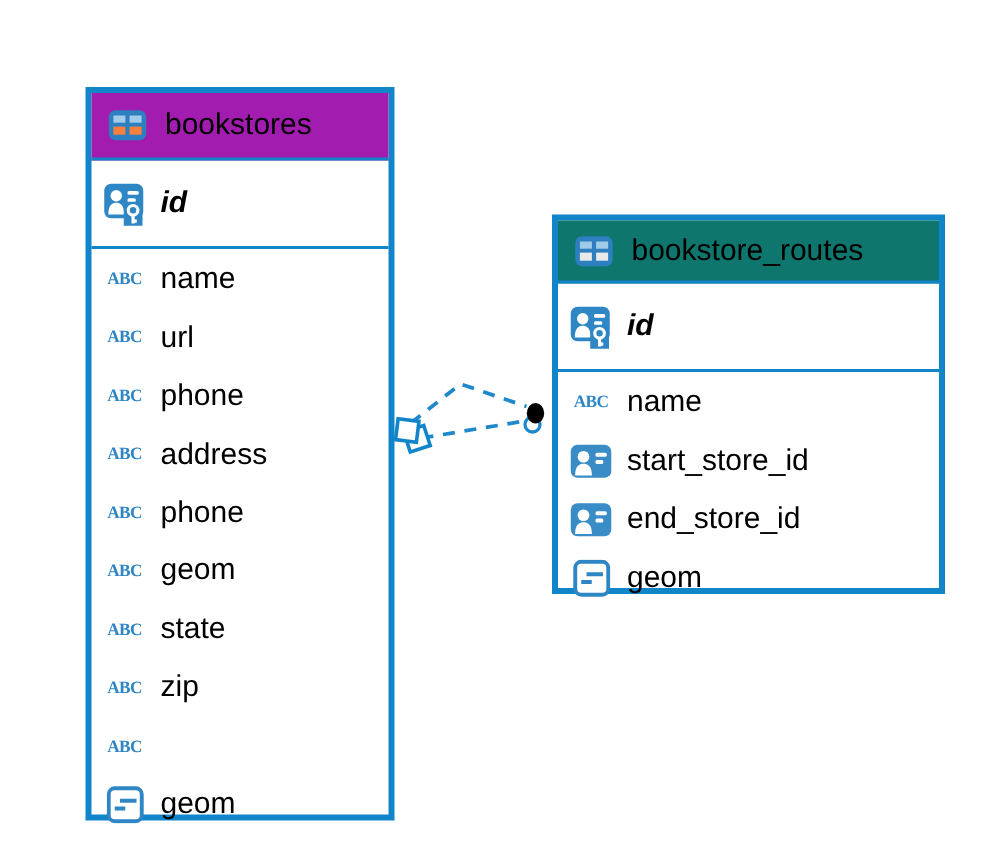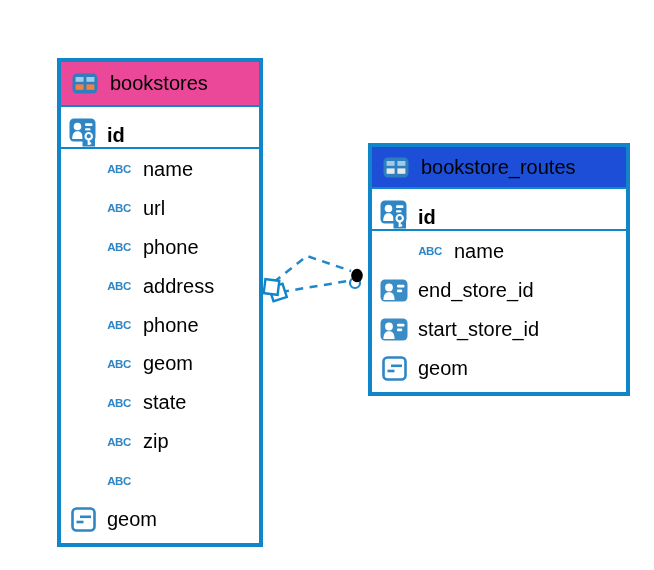--- a/index.html
+++ b/index.html
@@ -10,36 +10,35 @@
   .table{
     position:absolute;box-sizing:border-box;background:#fff;
     border:4px solid #1185c9;z-index:1;
   }
   .t1{left:57px;top:58px;width:206px;height:489px}
   .t2{left:368px;top:143px;width:262px;height:253px}
   .thead{
     display:flex;align-items:center;gap:9px;padding:0 8px;
     box-sizing:border-box;border-bottom:2px solid #1185c9;
   }
-  .t1 .thead{height:45px;background:#ec4899}
-  .t2 .thead{height:42px;background:#1d4ed8}
+  .t1 .thead{height:45px;background:#a21caf}
+  .t2 .thead{height:42px;background:#0f766e}
   .title{font-size:20px;color:#000;white-space:nowrap}
   .pk-row{
-    display:flex;align-items:flex-end;gap:8px;padding:0 6px;height:42px;
-    box-sizing:border-box;border-bottom:2px solid #1185c9;
+    display:flex;align-items:center;gap:8px;padding:0 6px;height:59px;
+    box-sizing:border-box;border-bottom:2px solid #1185c9;font-style:italic;
   }
   .pk-row .label{font-weight:bold}
   .cols{padding-top:1px}
   .col-row{display:flex;align-items:center;gap:8px;padding:0 6px;height:38.9px}
   .icon-cell{flex:0 0 32px;width:32px;display:flex;justify-content:center;align-items:center}
   .label{font-size:20px;color:#000;white-space:nowrap}
   .abc{
     font-weight:800;font-size:11.5px;letter-spacing:-0.4px;color:#2e86c5;
-    font-family:Liberation Sans, sans-serif;
-    margin-left:36px;
+    font-family:Liberation Serif, serif;
   }
   .tbl-frame{fill:#2e7fc0}
   .cellT{fill:#a2cbe9}
   .t1 .cellB{fill:#f8803f}
   .t2 .cellB{fill:#e9e9e9}
   .overlay{position:absolute;left:0;top:0;z-index:5;pointer-events:none}
   .rel{fill:none;stroke:#1e88cb;stroke-width:2.5;stroke-dasharray:8 6.5}
   .sq{fill:#fff;stroke:#1185c9;stroke-width:2.4}
 </style>
 </head>
@@ -164,33 +163,33 @@
     <div class="col-row">
       <span class="icon-cell">
         <svg width="28" height="23" viewBox="0 0 28 23">
           <rect x="0.5" y="0.5" width="27" height="22" rx="4.5" fill="#3a8cc6"></rect>
           <circle cx="9" cy="8.5" r="3.9" fill="#fff"></circle>
           <path d="M3.4 21 C3.4 14.6 6.3 13.2 9 13.2 C11.7 13.2 14.6 14.6 14.6 21 Z" fill="#fff"></path>
           <rect x="17" y="5.8" width="7.5" height="2.7" rx="1" fill="#fff"></rect>
           <rect x="17" y="10.6" width="5.2" height="2.7" rx="1" fill="#fff"></rect>
         </svg>
       </span>
-      <span class="label">end_store_id</span>
+      <span class="label">start_store_id</span>
     </div>
     <div class="col-row">
       <span class="icon-cell">
         <svg width="28" height="23" viewBox="0 0 28 23">
           <rect x="0.5" y="0.5" width="27" height="22" rx="4.5" fill="#3a8cc6"></rect>
           <circle cx="9" cy="8.5" r="3.9" fill="#fff"></circle>
           <path d="M3.4 21 C3.4 14.6 6.3 13.2 9 13.2 C11.7 13.2 14.6 14.6 14.6 21 Z" fill="#fff"></path>
           <rect x="17" y="5.8" width="7.5" height="2.7" rx="1" fill="#fff"></rect>
           <rect x="17" y="10.6" width="5.2" height="2.7" rx="1" fill="#fff"></rect>
         </svg>
       </span>
-      <span class="label">start_store_id</span>
+      <span class="label">end_store_id</span>
     </div>
     <div class="col-row">
       <span class="icon-cell">
         <svg width="25" height="25" viewBox="0 0 25 25">
           <rect x="1.5" y="1.5" width="22" height="22" rx="4" fill="#fff" stroke="#2e86c5" stroke-width="2.6"></rect>
           <line x1="9" y1="9.8" x2="20" y2="9.8" stroke="#2e86c5" stroke-width="2.6"></line>
           <line x1="5.5" y1="15" x2="12.5" y2="15" stroke="#2e86c5" stroke-width="2.6"></line>
         </svg>
       </span>
       <span class="label">geom</span>

